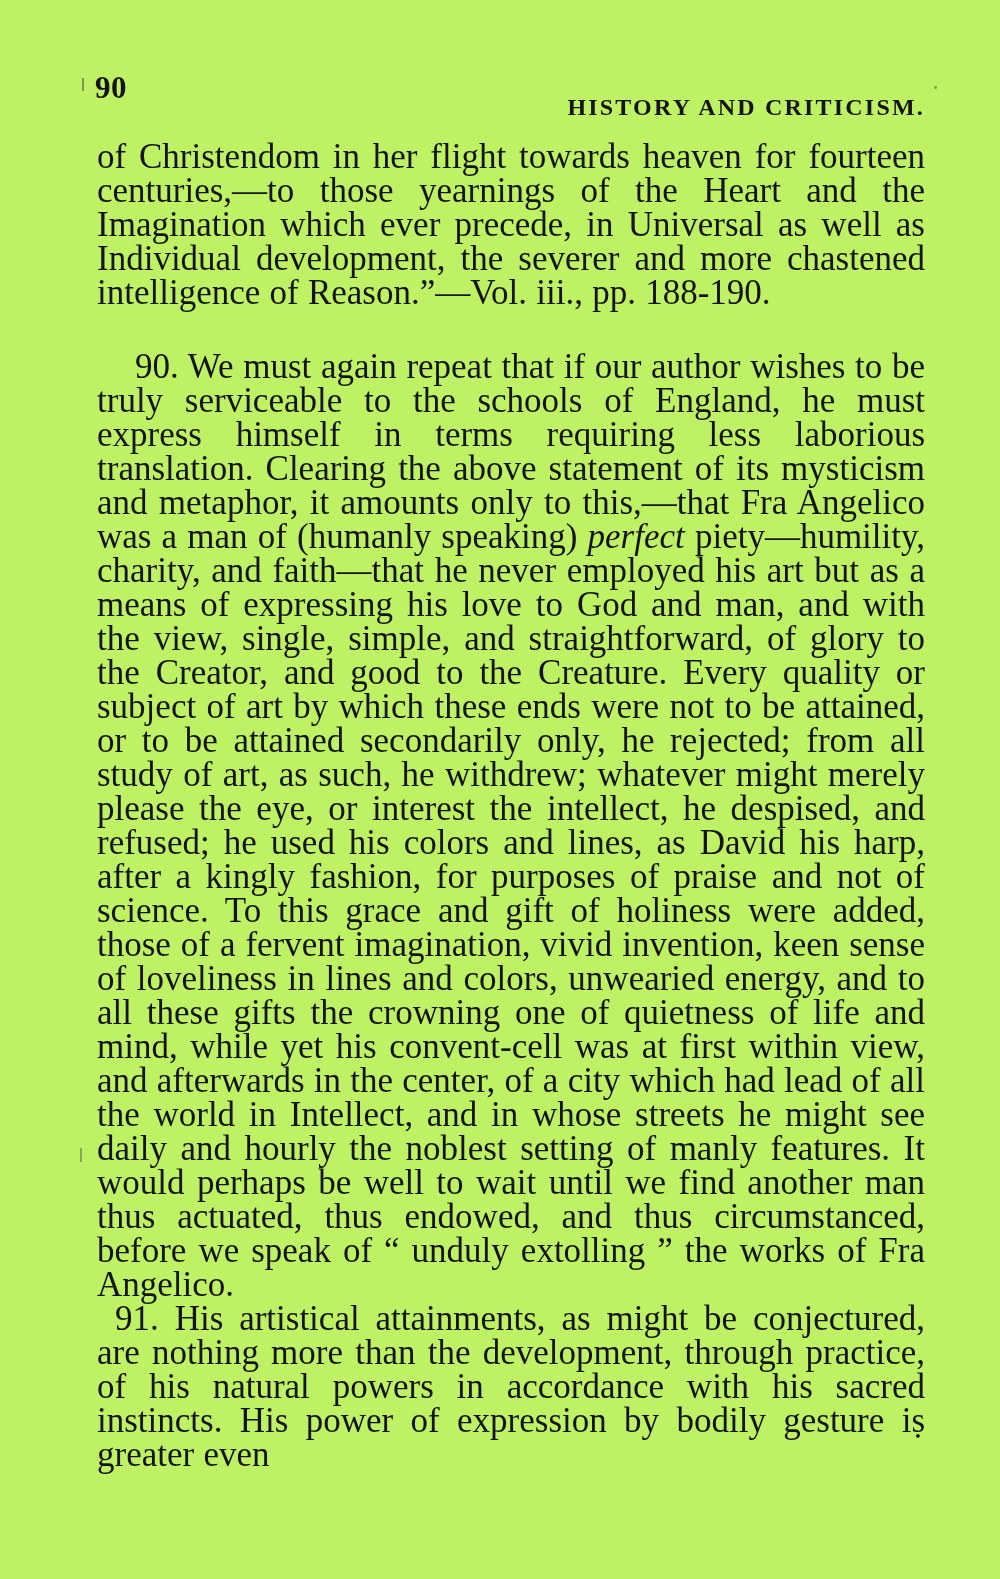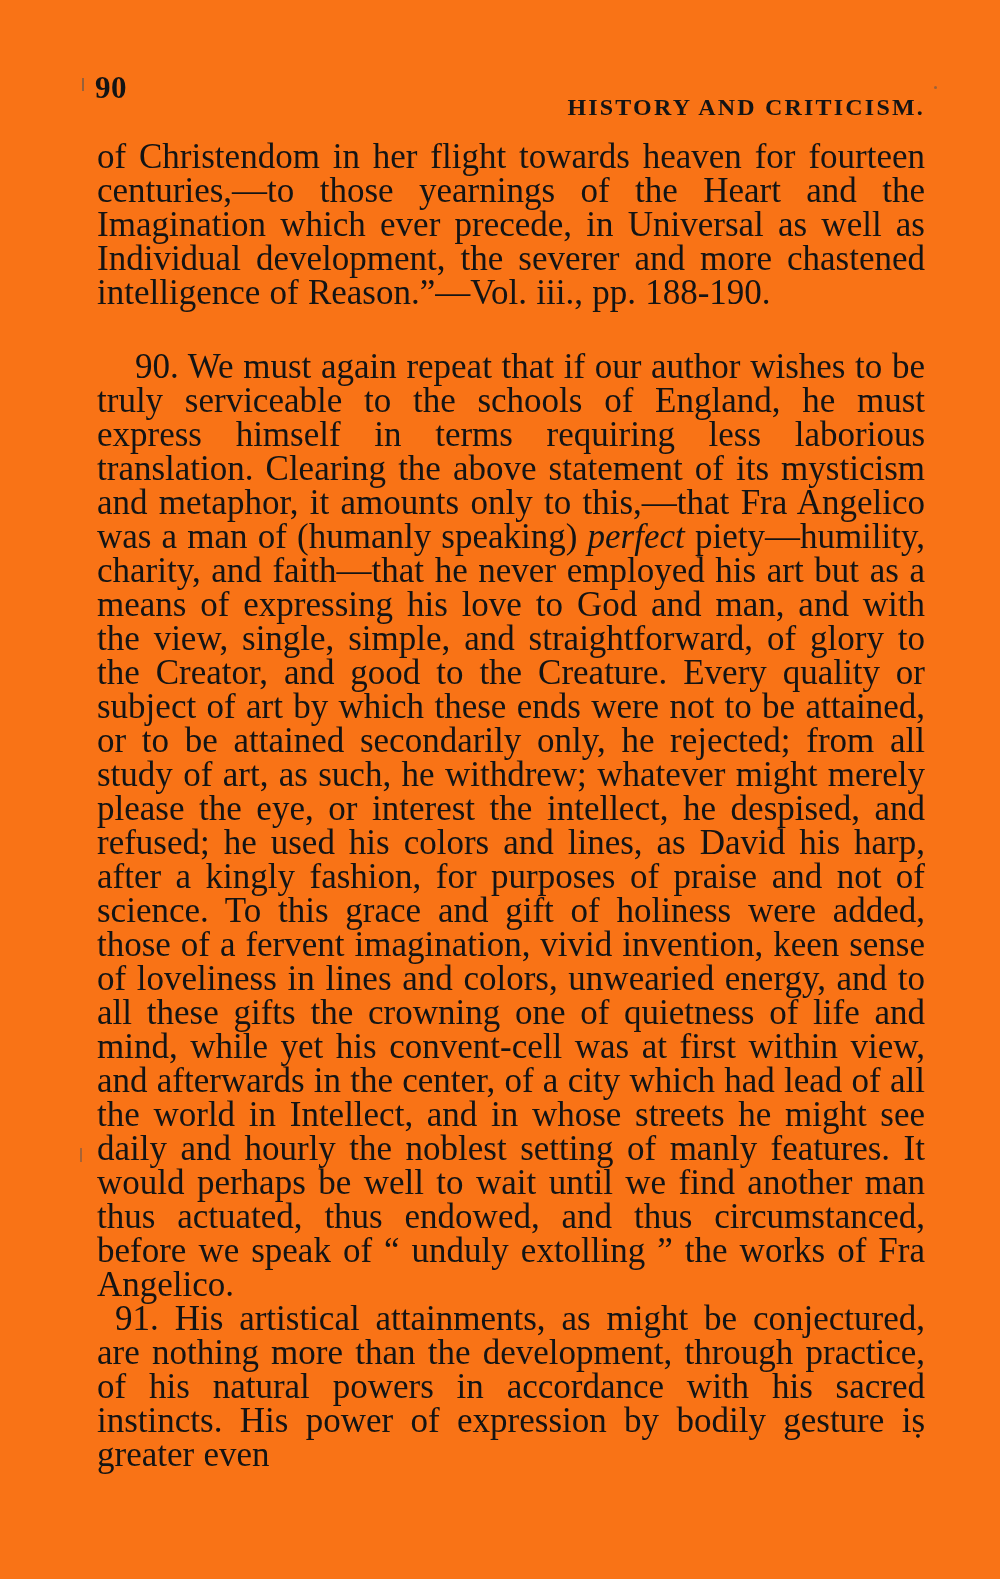--- a/index.html
+++ b/index.html
@@ -13,21 +13,21 @@
     font-family: "Liberation Serif", serif;
     color: #1a1a1a;
     position: relative;
     overflow: hidden;
   }
   .page {
     position: absolute;
     top: 0; left: 0;
     width: 1000px;
     height: 1579px;
-    background: #f97316;
+    background: #bef264;
   }
   .header {
     position: absolute;
     top: 70px;
     left: 95px;
     width: 830px;
     height: 40px;
   }
   .folio {
     position: absolute;

